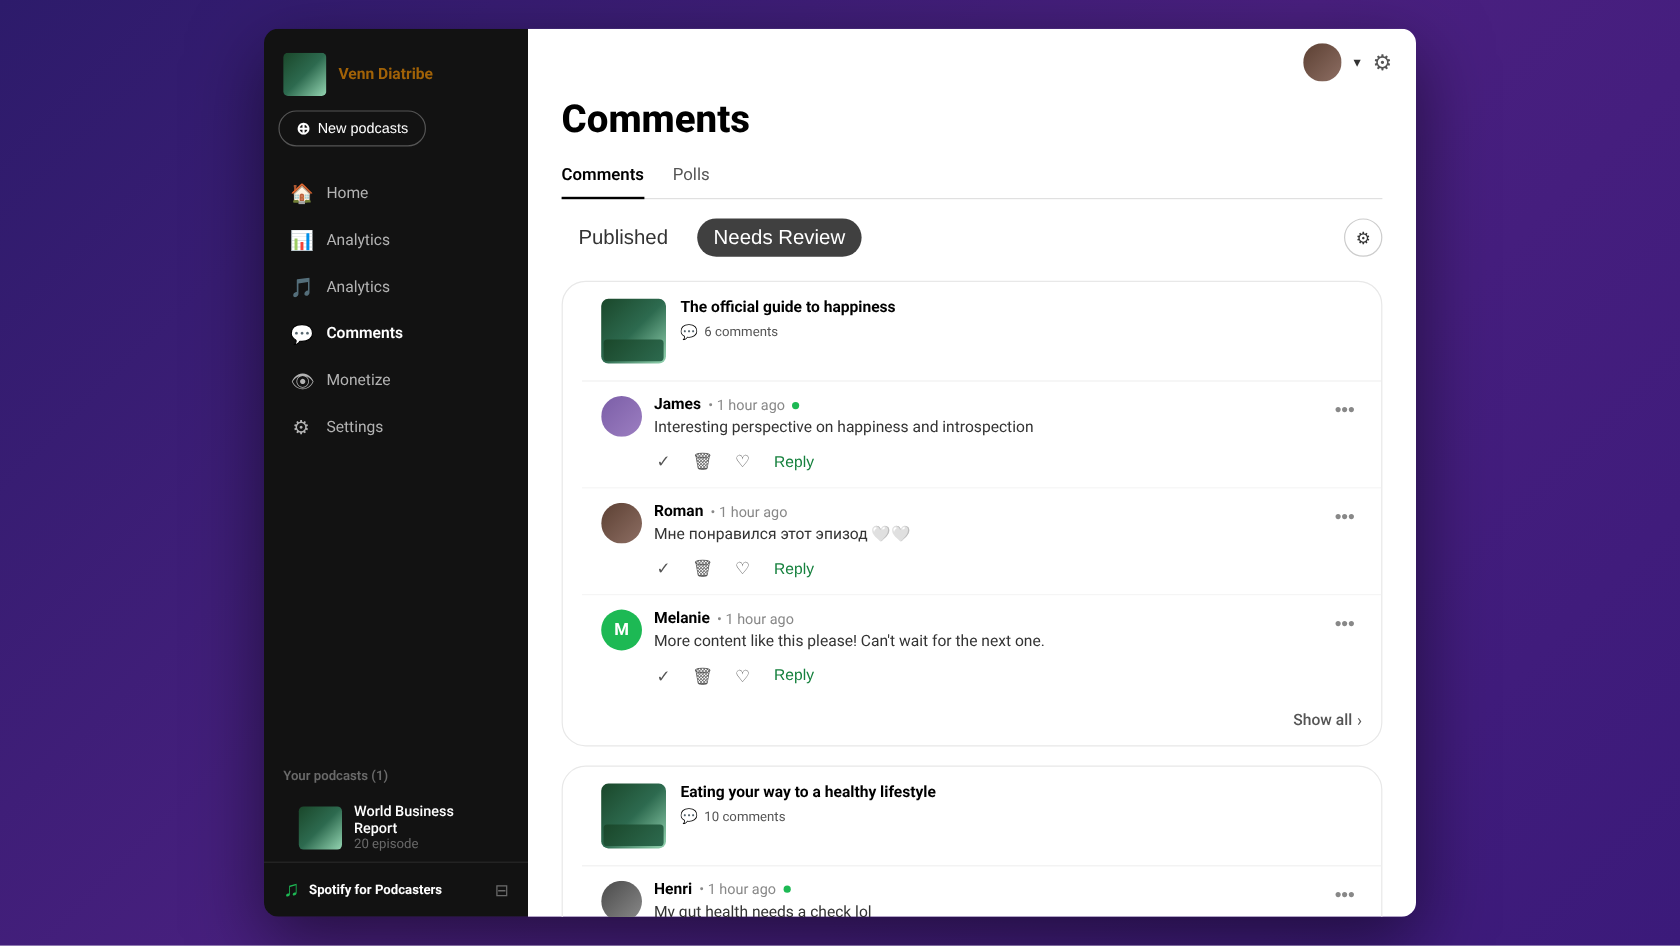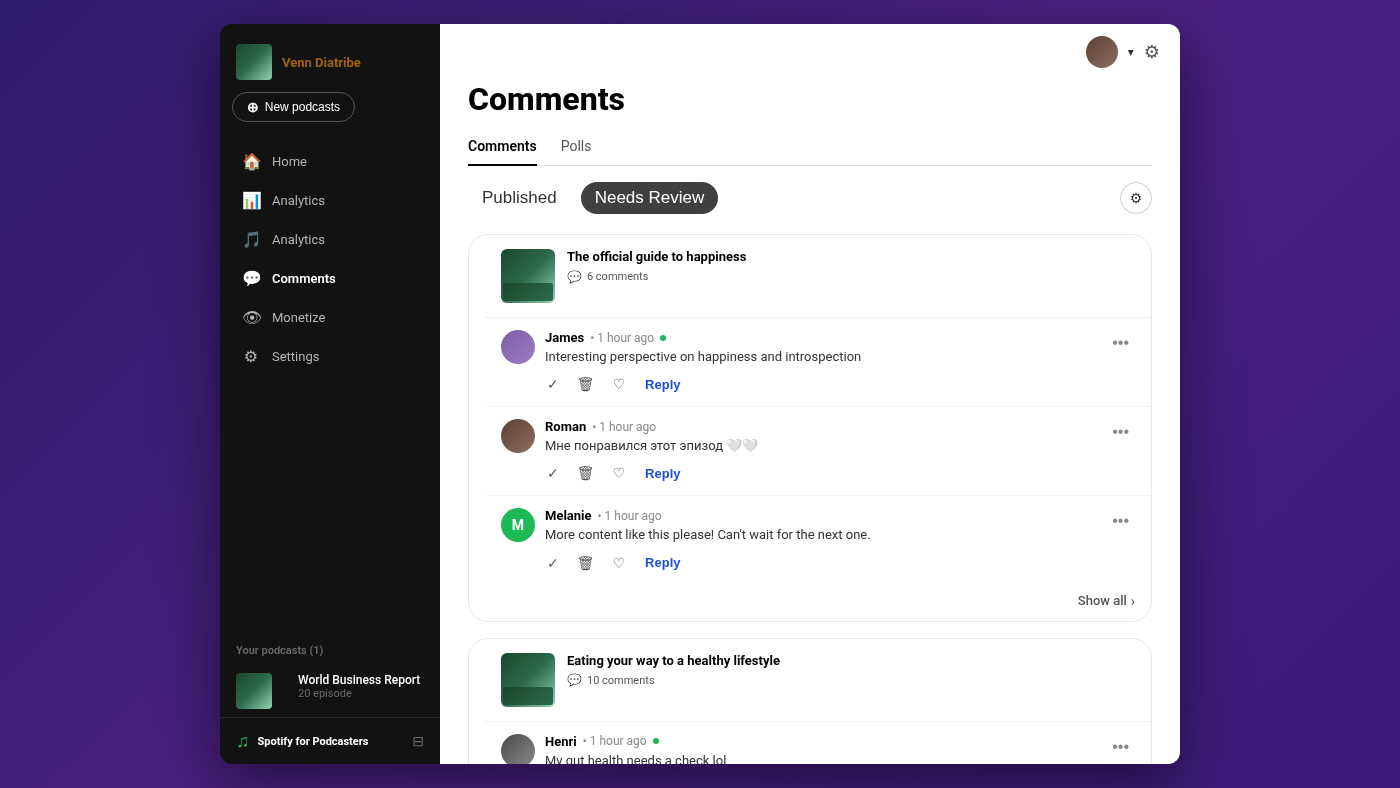--- a/index.html
+++ b/index.html
@@ -91,23 +91,23 @@
     .your-podcasts-label {
       padding: 16px 16px 8px;
       font-size: 11px;
       color: #6a6a6a;
       font-weight: 600;
       text-transform: none;
       letter-spacing: 0;
     }
     .podcast-item {
       display: flex;
-      align-items: flex-start;
-      gap: 26px;
-      padding: 8px 16px;
+      align-items: center;
+      gap: 10px;
+      padding: 8px 29px;
       cursor: pointer;
     }
     .podcast-item-thumb {
       width: 36px;
       height: 36px;
       border-radius: 4px;
       background: linear-gradient(135deg, #1a472a, #2d6a4f, #95d5b2);
       flex-shrink: 0;
     }
     .podcast-item-info { display: flex; flex-direction: column; }
@@ -341,22 +341,22 @@
       color: #555;
       padding: 2px;
       display: flex;
       align-items: center;
     }
     .reply-btn {
       background: none;
       border: none;
       cursor: pointer;
       font-size: 13px;
-      font-weight: 700;
-      color: #1d4ed8;
+      font-weight: 400;
+      color: #15803d;
       padding: 2px 4px;
     }
     .comment-more-btn {
       margin-left: auto;
       background: none;
       border: none;
       cursor: pointer;
       color: #888;
       font-size: 16px;
       padding: 2px 6px;

